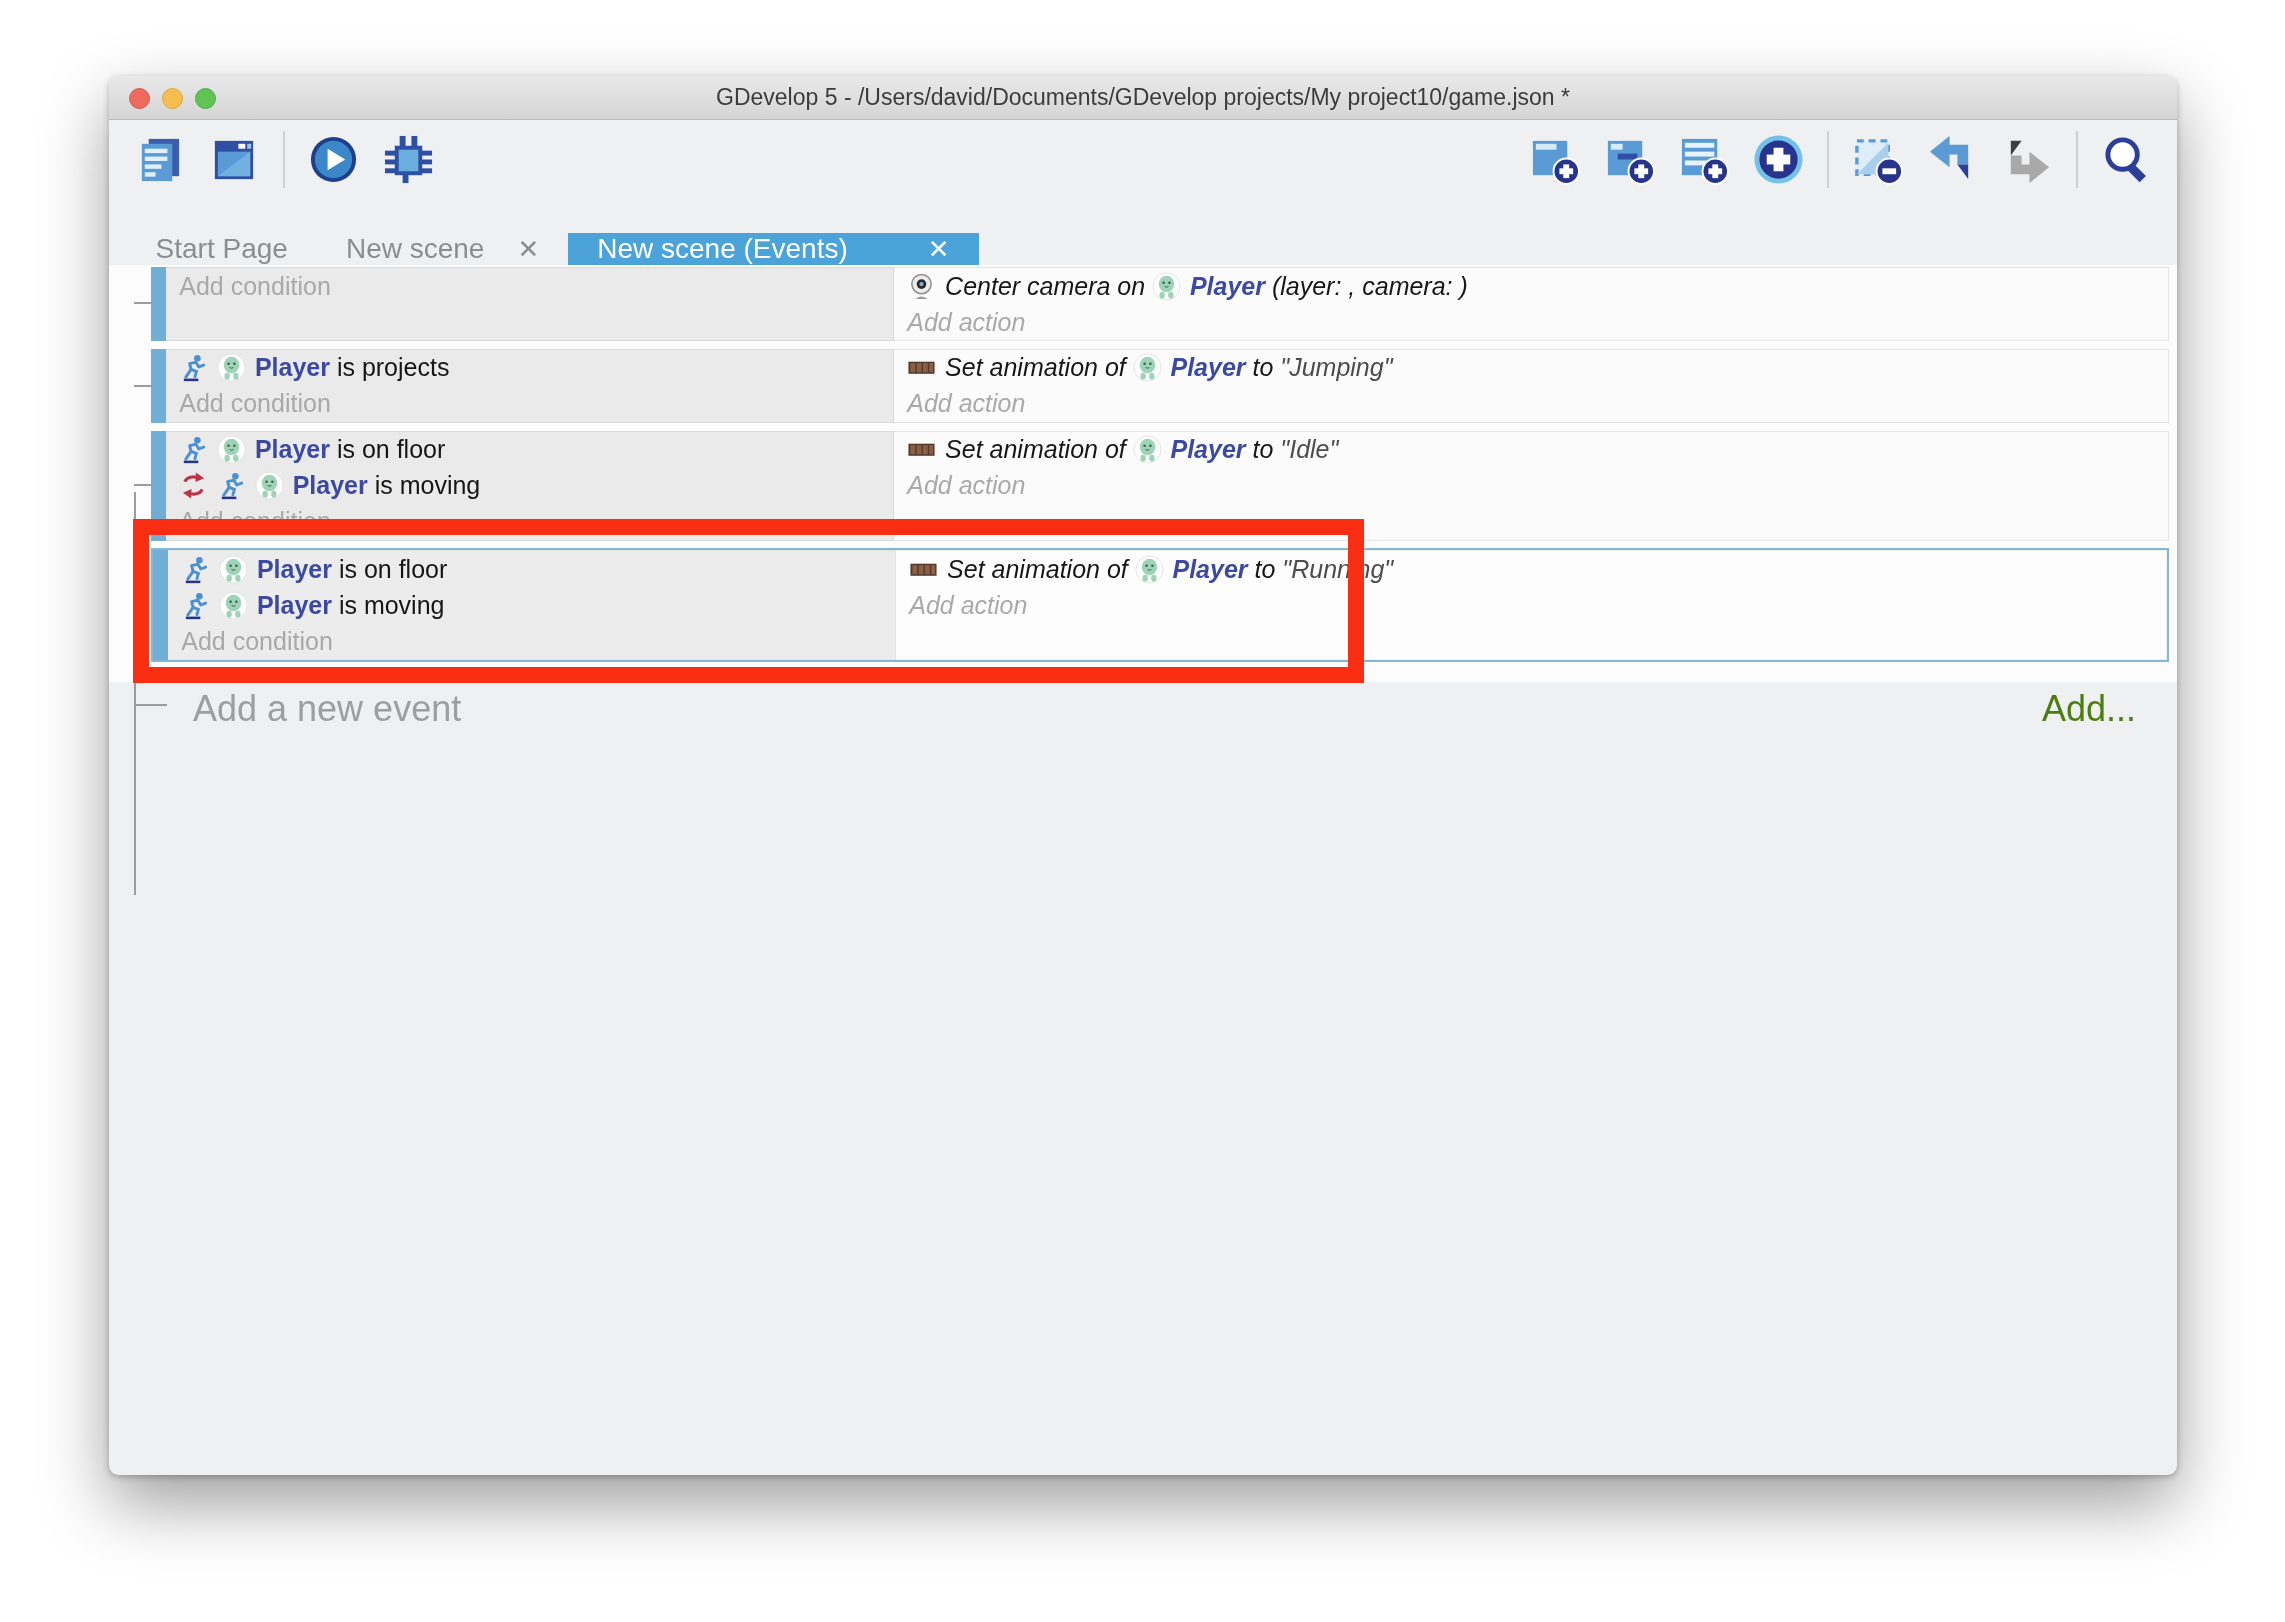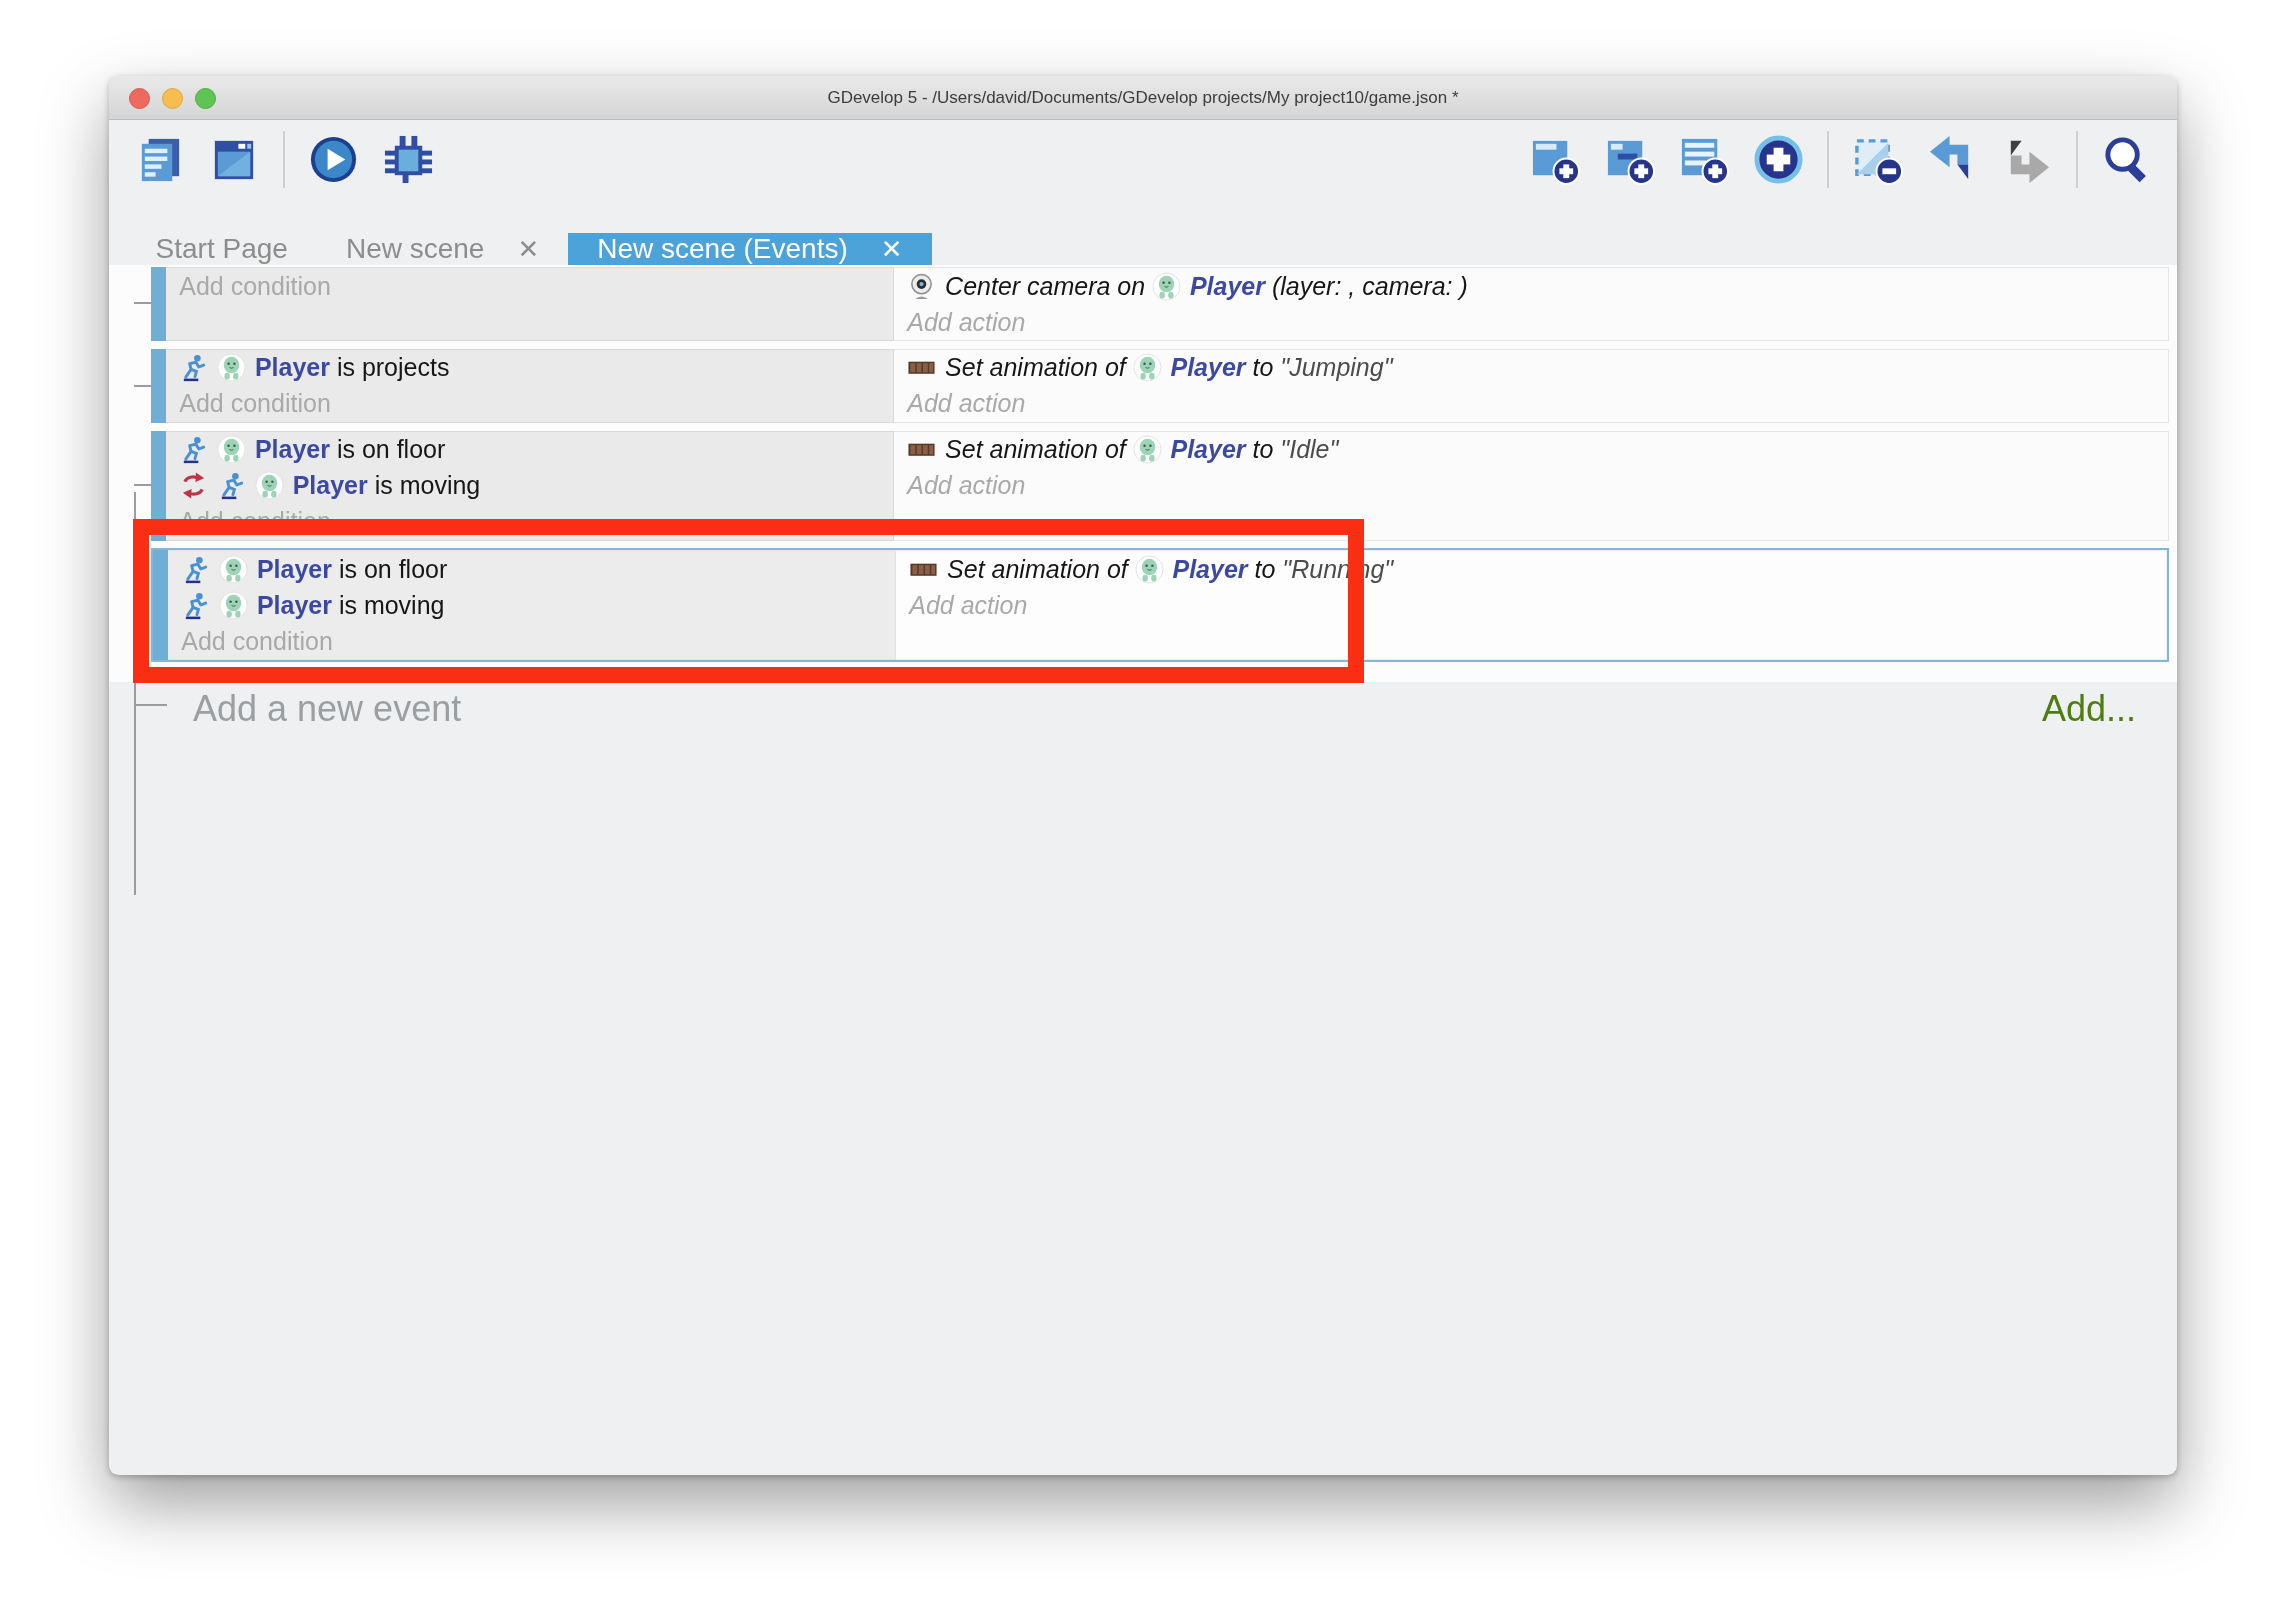--- a/index.html
+++ b/index.html
@@ -18,41 +18,41 @@
     position:absolute;left:0;top:0;right:0;height:43px;
     background:linear-gradient(#e9e9e9,#d5d5d5);
     border-bottom:1px solid #bcbcbc;
     display:flex;align-items:center;justify-content:center;
   }
   .traffic{position:absolute;left:19.5px;top:11.7px;display:flex;gap:11.7px;}
   .tl{width:19.5px;height:19.5px;border-radius:50%;display:inline-block;}
   .tl.red{background:#ee6a5e;border:1px solid #d8564b;}
   .tl.yellow{background:#f5be4f;border:1px solid #dda73e;}
   .tl.green{background:#5fc454;border:1px solid #4aad40;}
-  .title{font-size:17px;color:#3c3c3c;font-weight:500;}
+  .title{font-size:23px;color:#3c3c3c;font-weight:500;}
   
   .toolbar{
     position:absolute;left:0;top:44px;right:0;height:78px;
     display:flex;align-items:center;padding:0 25px;gap:23.4px;box-sizing:border-box;
   }
   .tbtn{width:51px;height:51px;display:inline-flex;flex:none;cursor:pointer;}
   .tbtn svg{width:100%;height:100%;}
   .tool-sep{width:2px;height:57px;background:#cfcfcf;flex:none;}
   .toolbar-spacer{flex:1;}
   
   .tabbar{
     position:absolute;left:0;top:122px;right:0;height:67px;
     display:flex;align-items:flex-end;padding-left:17.6px;
   }
   .tab{
     display:flex;align-items:center;padding:0 29px;
     font-size:28px;color:#8d8d8d;cursor:pointer;white-space:nowrap;
   }
   .tab .close{margin-left:33px;font-size:26px;color:#8d8d8d;}
-  .tab.active{background:#4ba3d9;color:#ffffff;}
+  .tab.active{background:#4ba3d9;color:#ffffff;gap:47px;}
   .tab.active .close{color:#ffffff;}
   
   .sheet{
     position:absolute;left:0;top:189px;width:2068px;height:417px;
     background:#fcfcfd;
   }
   .tree{position:absolute;background:#9c9c9c;z-index:0;}
   #events-list{position:absolute;left:42px;top:2px;right:7.8px;z-index:1;}
   .event-row{display:flex;margin-bottom:7.8px;align-items:stretch;}
   .event-row.selected{border:2px solid #84b7d6;}

